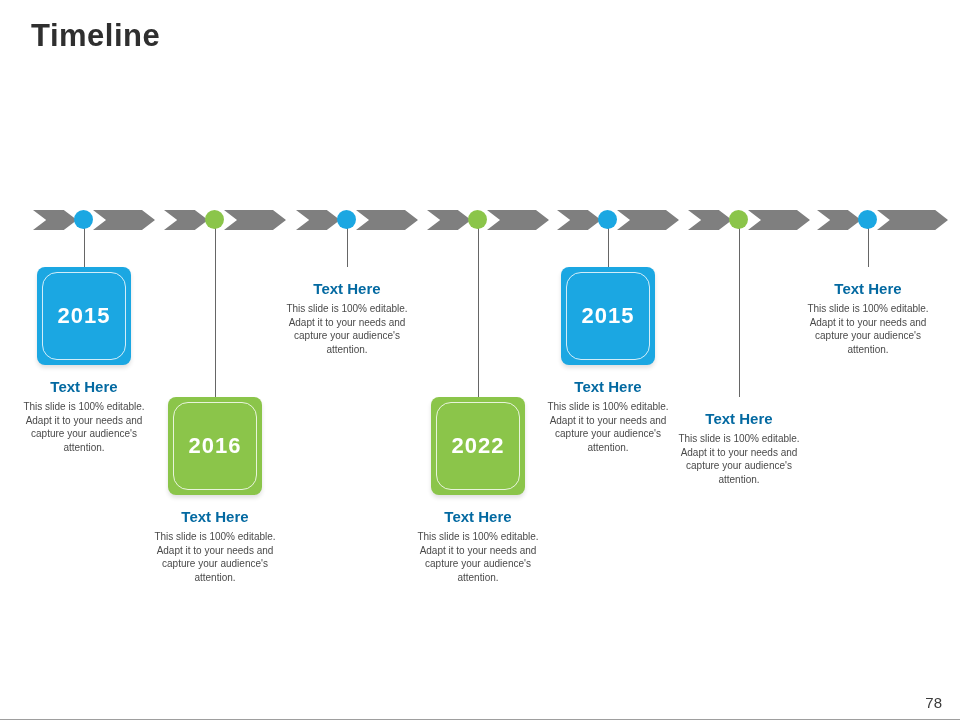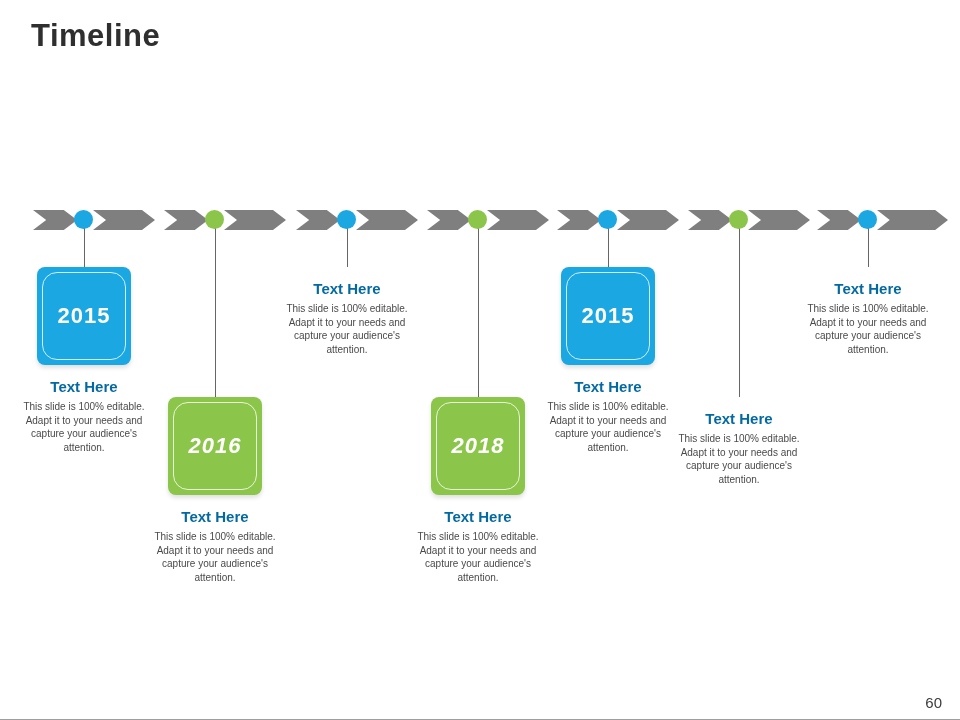--- a/index.html
+++ b/index.html
@@ -32,21 +32,21 @@
   
   .column{position:absolute;top:219px;width:150px;z-index:2;
           display:flex;flex-direction:column;align-items:center;}
   .connector{width:1px;background:var(--connector-gray,#666);}
   .column.blue .connector{height:48px;}
   .column.green .connector{height:178px;}
   .year-box{position:relative;width:94px;height:98px;border-radius:8px;
             display:flex;align-items:center;justify-content:center;
             box-shadow:0 3px 4px rgba(0,0,0,.12);}
   .column.blue .year-box{background:var(--blue,#1ba7e2);}
-  .column.green .year-box{background:var(--green,#8bc54a);font-style:italic;}
+  .column.green .year-box{background:var(--green,#8bc54a);}
   .year-box::after{content:"";position:absolute;inset:5px;border-radius:15px;
                    border:1px solid rgba(255,255,255,.8);pointer-events:none;}
   .year{color:#ffffff;font-size:22px;font-weight:bold;letter-spacing:1px;}
   .heading{margin-top:13px;font-size:15px;font-weight:bold;color:#0369a1;}
   .desc{margin-top:5px;width:128px;font-size:10px;line-height:13.5px;
         color:#4a4a4a;text-align:center;}
 </style>
 </head>
 <body>
 
@@ -104,21 +104,21 @@
 
   <div class="column blue" style="left:272px">
     <div class="connector"></div>
     <div class="heading">Text Here</div>
     <div class="desc">This slide is 100% editable. Adapt it to your needs and capture your audience's attention.</div>
   </div>
 
   <div class="column green" style="left:403px">
     <div class="connector"></div>
     <div class="year-box">
-      <span class="year">2018</span>
+      <span class="year">2022</span>
     </div>
     <div class="heading">Text Here</div>
     <div class="desc">This slide is 100% editable. Adapt it to your needs and capture your audience's attention.</div>
   </div>
 
   <div class="column blue" style="left:533px">
     <div class="connector"></div>
     <div class="year-box">
       <span class="year">2015</span>
     </div>
@@ -131,14 +131,14 @@
     <div class="heading">Text Here</div>
     <div class="desc">This slide is 100% editable. Adapt it to your needs and capture your audience's attention.</div>
   </div>
 
   <div class="column blue" style="left:793px">
     <div class="connector"></div>
     <div class="heading">Text Here</div>
     <div class="desc">This slide is 100% editable. Adapt it to your needs and capture your audience's attention.</div>
   </div>
 
-  <div class="page-num">60</div>
+  <div class="page-num">78</div>
 </div>
 
 </body></html>

